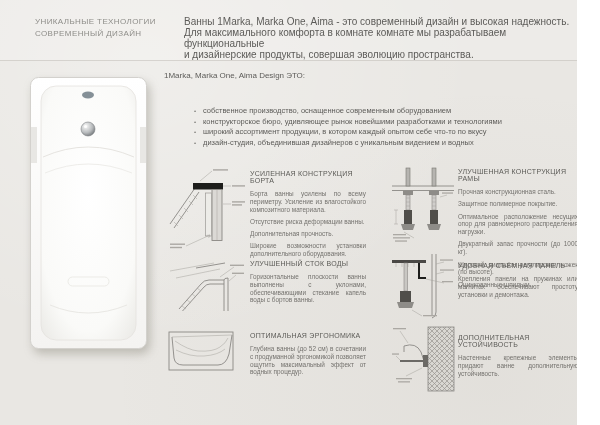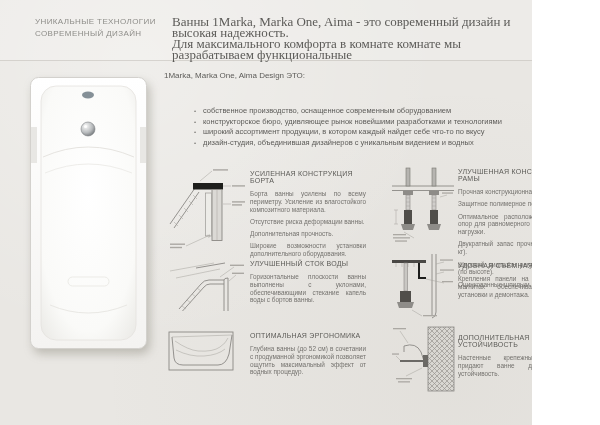--- a/index.html
+++ b/index.html
@@ -1,37 +1,37 @@
 <!DOCTYPE html>
 <html><head>
 <meta charset="utf-8">
 <style>
   html,body { margin:0; padding:0; }
   .page {
-    position:relative; width:532px; height:425px; overflow:hidden;
+    position:relative; width:577px; height:425px; overflow:hidden;
     background:#e9e7e3;
     background-image:
       radial-gradient(ellipse at 25% 15%, rgba(255,255,255,0.30), transparent 55%),
       radial-gradient(ellipse at 85% 90%, rgba(120,110,95,0.06), transparent 55%);
     font-family:"Liberation Sans", sans-serif;
     color:#5f5e5b;
   }
   .top-band {
     position:absolute; left:0; top:0; width:600px; height:60px;
     background:rgba(255,255,255,0.18);
     border-bottom:1px solid rgba(180,176,168,0.45);
   }
   .slogan {
     position:absolute; left:35px; top:16px;
     font-size:8px; line-height:12px; letter-spacing:0.4px;
     color:#8e8d89; text-transform:uppercase;
   }
   .intro {
-    position:absolute; left:172px; top:16px;
-    font-size:13px; line-height:11px; color:#5c5b58;font-family:Liberation Serif, serif;
+    position:absolute; left:184px; top:16px;
+    font-size:10px; line-height:11px; color:#5c5b58;
   }
   
   .tub-wrap { position:absolute; left:30px; top:77px; width:117px; height:272px;
     filter:drop-shadow(3px 5px 5px rgba(110,105,92,0.35)); }
   
   .brand-title { position:absolute; left:164px; top:71px; font-size:8px; color:#5c5b58; }
   .brand-bullets { position:absolute; left:178px; top:90px; margin:16px; padding:0; list-style:none; width:400px; }
   .brand-bullets li { font-size:7.5px; line-height:10.6px; color:#5c5b58; padding-left:9px; position:relative; }
   .brand-bullets li::before { content:"•"; position:absolute; left:0; top:0; font-size:6px; color:#7b7a76; }
   .features-title { position:absolute; left:176px; top:150px; margin:0;
@@ -67,20 +67,21 @@
   <div class="top-band"></div>
 
   <div class="slogan">
     <div>УНИКАЛЬНЫЕ ТЕХНОЛОГИИ</div>
     <div>СОВРЕМЕННЫЙ ДИЗАЙН</div>
   </div>
 
   <div class="intro">
     <div>Ванны 1Marka, Marka One, Aima - это современный дизайн и высокая надежность.</div>
     <div>Для максимального комфорта в комнате комнате мы разрабатываем функциональные</div>
+    <div>и дизайнерские продукты, совершая эволюцию пространства.</div>
   </div>
 
   <div class="tub-wrap">
     <svg width="117" height="272" viewBox="0 0 117 272">
       <defs>
         <linearGradient id="rimG" x1="0" y1="0" x2="0" y2="1">
           <stop offset="0" stop-color="#ffffff"></stop>
             <stop offset="1" stop-color="#f4f3f1"></stop>
         </linearGradient>
         <radialGradient id="basinG" cx="50%" cy="42%" r="78%">
@@ -107,21 +108,21 @@
       <circle cx="58" cy="52" r="7" fill="url(#chromeG)" stroke="#7c8083" stroke-width="0.6"></circle>
       <circle cx="55.5" cy="49.5" r="1.6" fill="#ffffff" opacity="0.85"></circle>
     </svg>
   </div>
 
   <div class="brand-title">1Marka, Marka One, Aima Design ЭТО:</div>
 
   <ul class="brand-bullets">
     <li>собственное производство, оснащенное современным оборудованием</li>
     <li>конструкторское бюро,  удивляющее рынок новейшими разработками и технологиями</li>
-    <li>широкий ассортимент продукции, в котором каждый найдет себе что-то по вкусу</li>
+    <li>широкий ассортимент продукции, в котором каждый опытом себе что-то по вкусу</li>
     <li>дизайн-студия, объединившая дизайнеров с уникальным видением и водных</li>
   </ul>
 
 
   <div class="feature f1">
     <svg class="diag" width="80" height="90" viewBox="0 0 80 90">
       <path class="dln" d="M2 58 L27 22"></path>
         <path class="dln" d="M6 62 L31 26"></path>
       <path class="dthin" d="M6 56 L10 60 M11 49 L15 53 M16 42 L20 46 M21 35 L25 39 M25 29 L29 33"></path>
       <rect x="25" y="17" width="30" height="6.5" fill="#1d1d1b"></rect>

